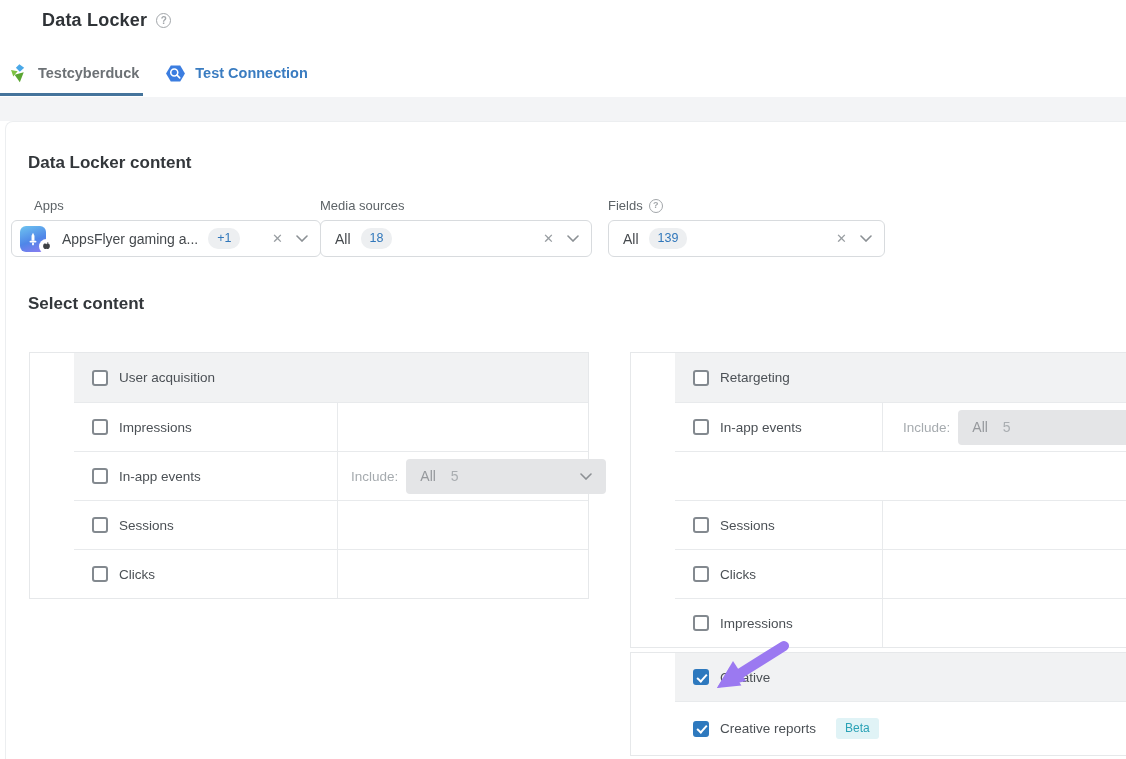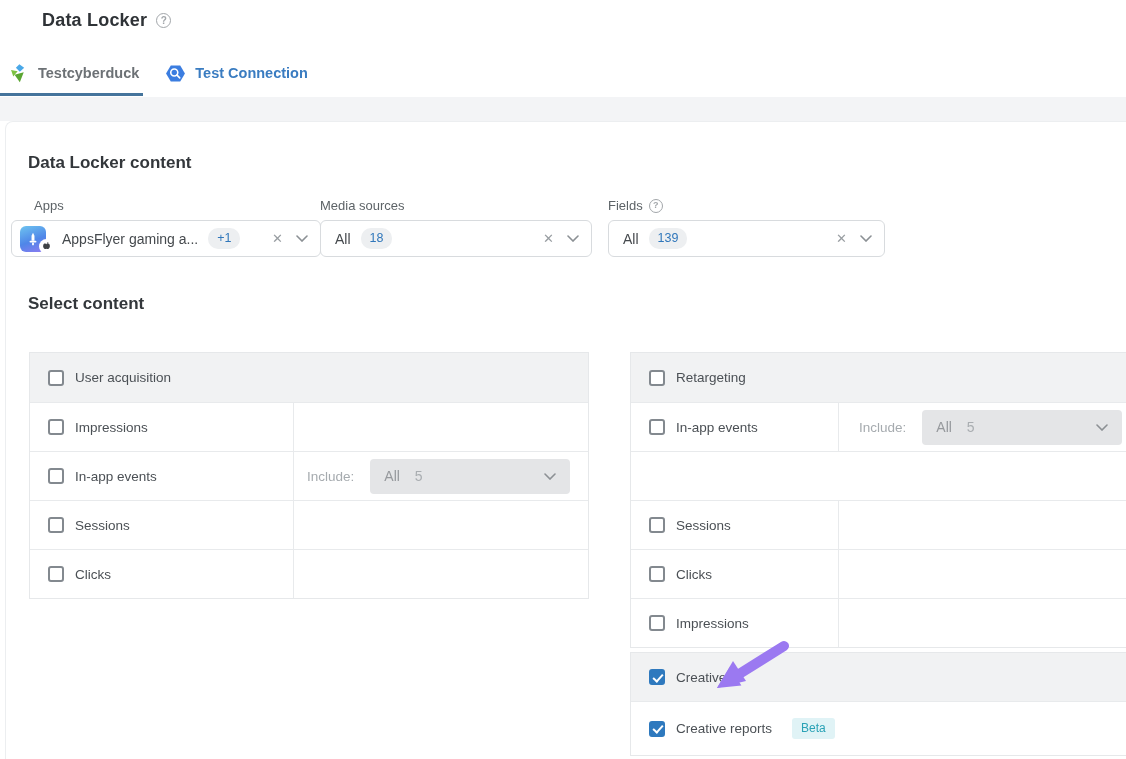--- a/index.html
+++ b/index.html
@@ -60,21 +60,21 @@
     width:26px; height:26px; border-radius:6px;
     background:linear-gradient(160deg,#6ec4f0 0%,#4f86e8 55%,#8f7bf2 100%);
     display:flex; align-items:center; justify-content:center;
   }
   .apple-badge {
     position:absolute; right:0; bottom:-2px; width:15px; height:15px;
     background:#fff; border-radius:50%;
     display:flex; align-items:center; justify-content:center;
   }
   
-  .rtable { position:absolute; width:560px; border:1px solid #e6e8ea; background:#fff; }
+  .rtable { position:absolute; width:560px; border:1px solid #e6e8ea; background:#fff;padding-left:44px; }
   .t-left { left:23px; top:230px; }
   .t-right { left:624px; top:230px; }
   .t-creative { left:624px; top:530px; }
   .thead { height:49px; background:#f1f2f3; display:flex; align-items:center; padding-left:18px; gap:11px; }
   .t-creative .thead { height:48px; }
   .trow { height:49px; display:flex; border-top:1px solid #e8eaec; }
   .t-creative .trow { height:54px; }
   .cell-label { display:flex; align-items:center; padding-left:18px; gap:11px; border-right:1px solid #e8eaec; }
   .t-left .cell-label { width:264px; flex:none; }
   .t-right .cell-label { width:208px; flex:none; }
@@ -87,21 +87,21 @@
   .checkbox {
     width:16px; height:16px; border:2px solid #83898f; border-radius:3px;
     background:#fff; flex:none; position:relative; cursor:pointer;
   }
   .checkbox.checked { background:#2e79be; border-color:#2e79be; }
   .checkbox.checked::after {
     content:""; position:absolute; left:4px; top:0.5px; width:4px; height:8px;
     border:solid #fff; border-width:0 2px 2px 0; transform:rotate(42deg);
   }
   
-  .include-label { font-size:13.5px; color:#a6abaf; margin-right:16px; }
+  .include-label { font-size:13.5px; color:#a6abaf; margin-right:8px; }
   .include-select {
     width:200px; height:35px; background:#e4e5e7; border-radius:4px;
     display:flex; align-items:center; padding:0 14px; color:#96999d; font-size:14px;
   }
   .include-count { margin-left:15px; color:#a9adb1; }
   .include-select .chev { margin-left:auto; }
   
   .beta-badge {
     margin-left:9px; background:#e0f3f6; color:#2aa2b6; font-size:12px;
     padding:3px 9px; border-radius:3px; line-height:1.2;

